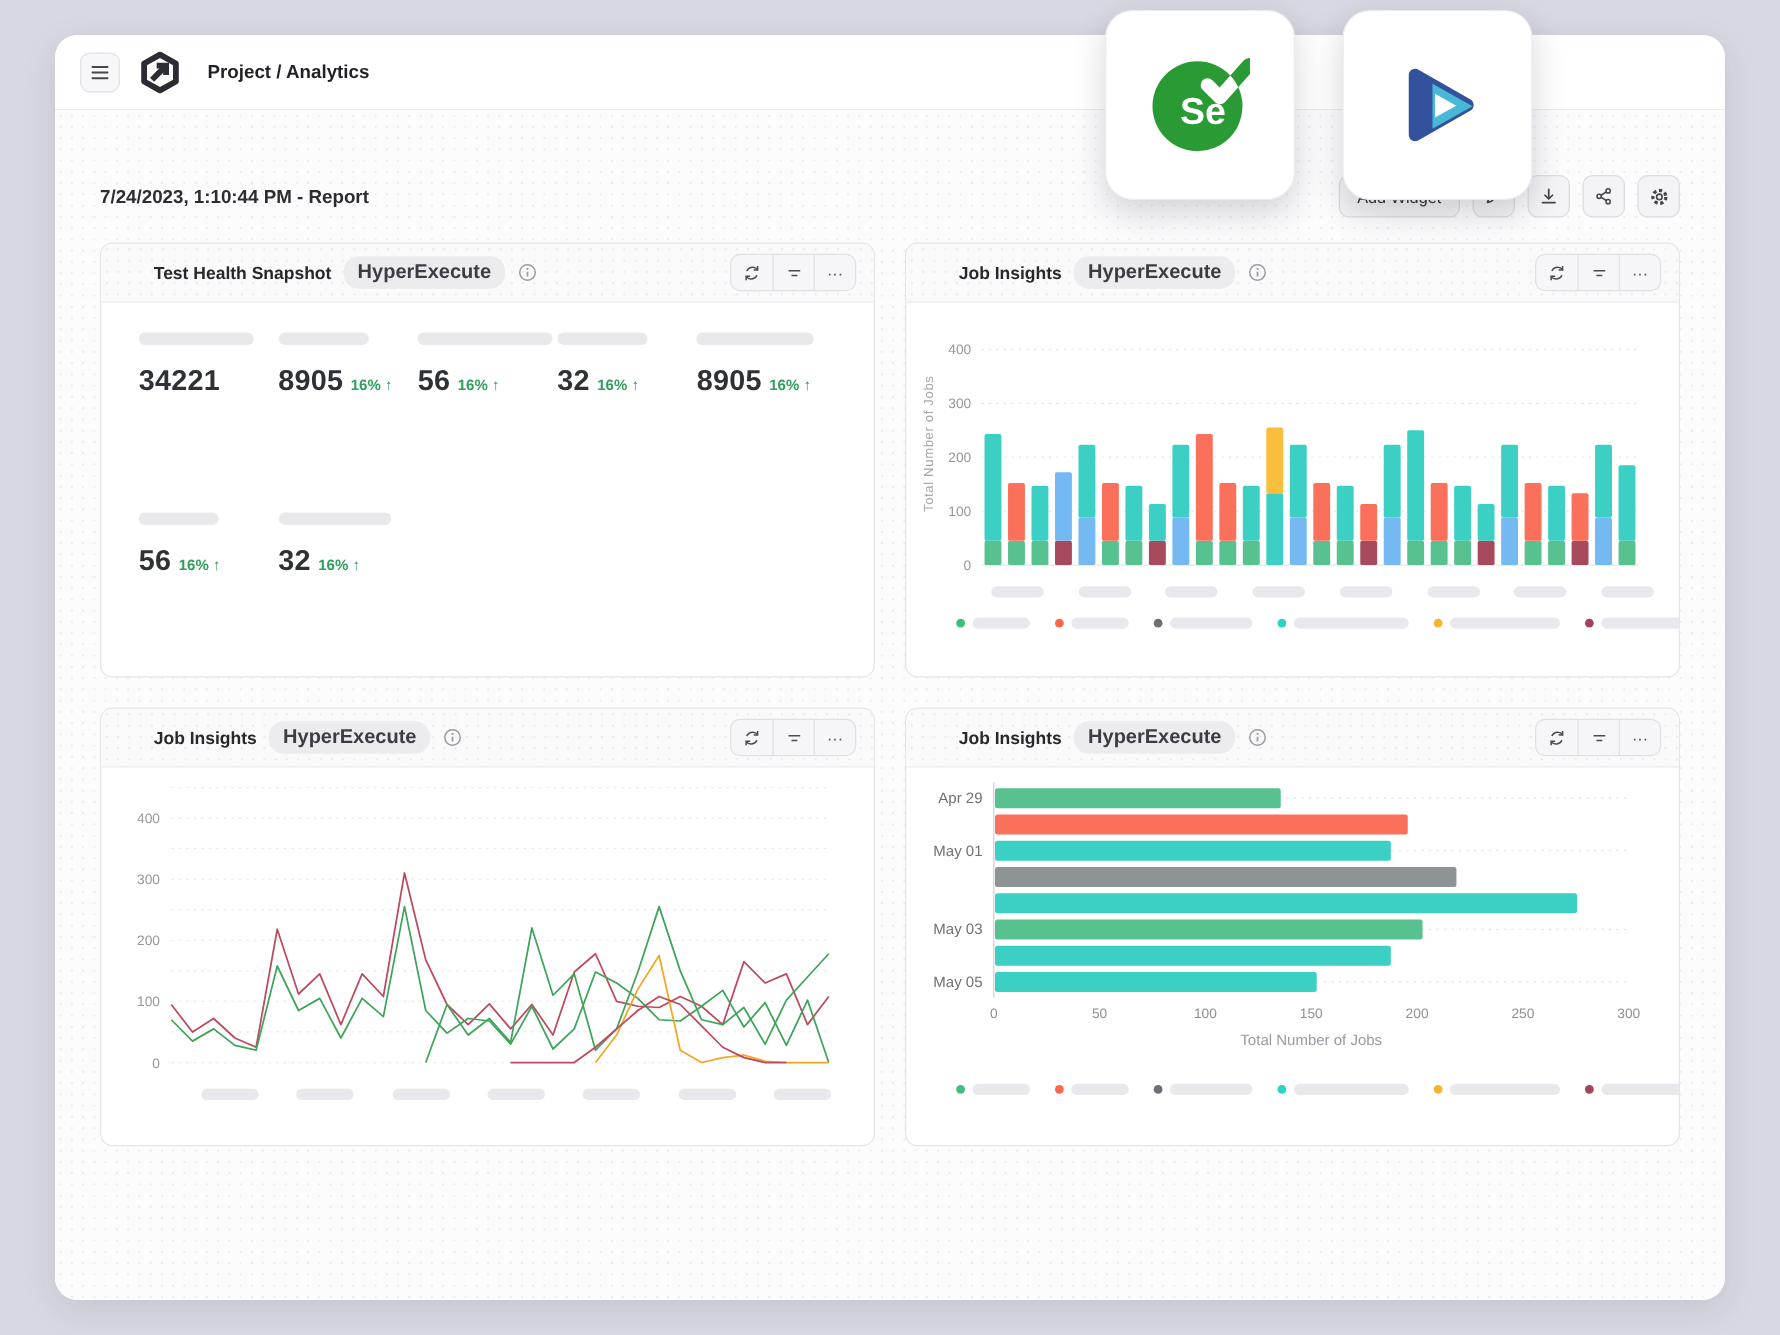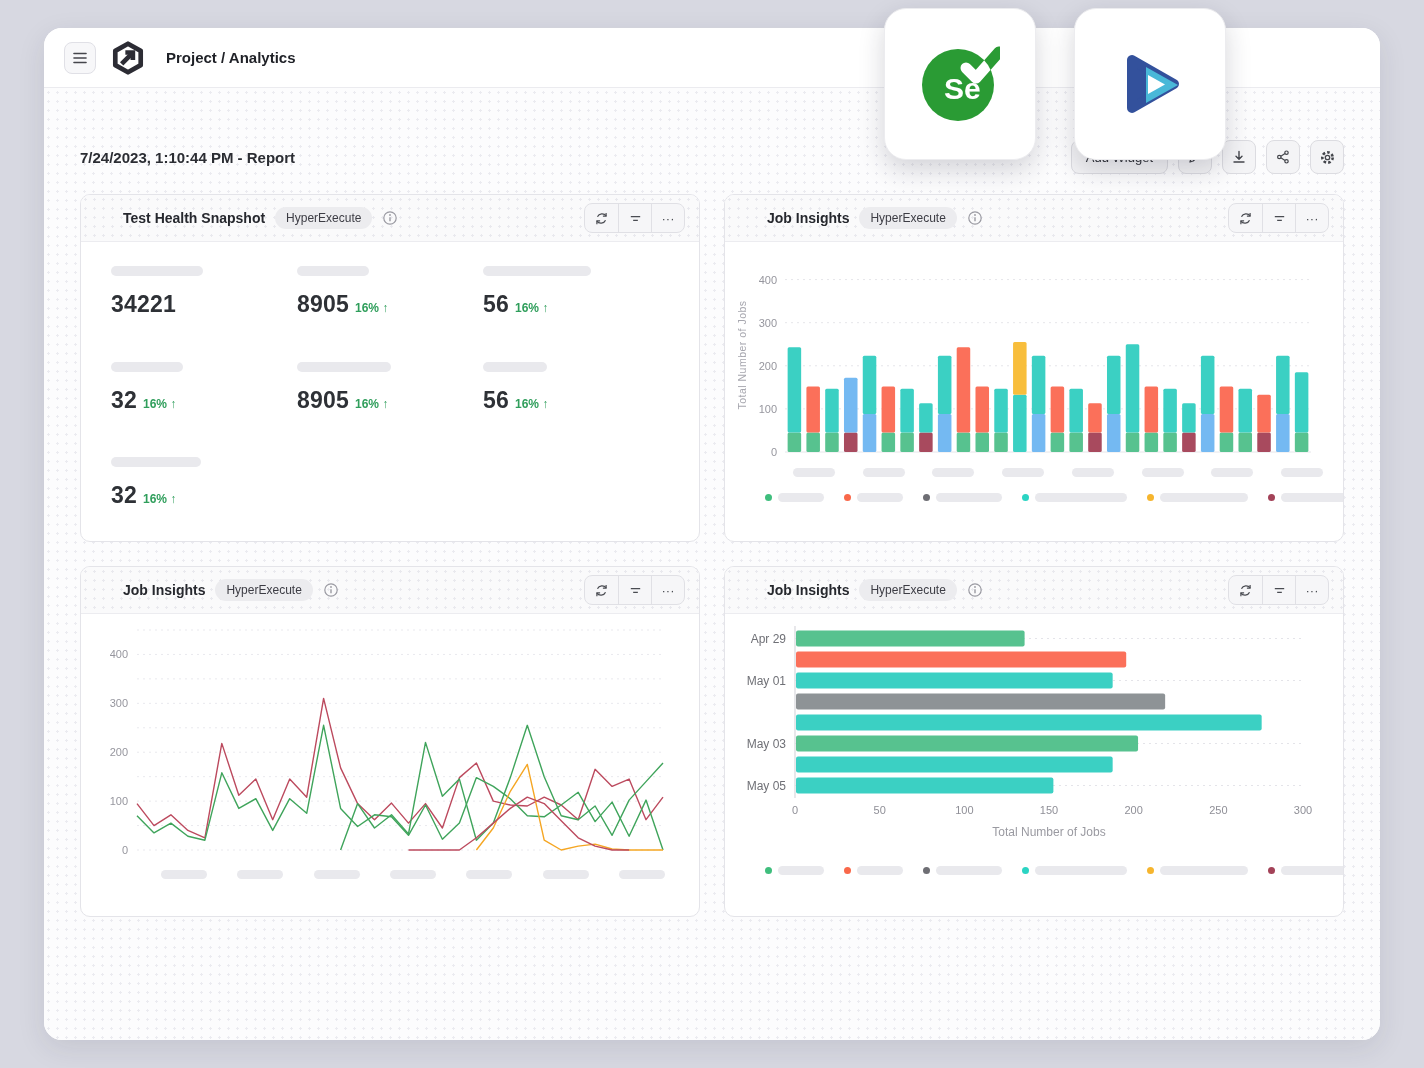--- a/index.html
+++ b/index.html
@@ -88,35 +88,35 @@
   .card-header {
     height:47px; flex:0 0 47px; display:flex; align-items:center; padding:0 14px;
     border-bottom:1px solid #ececf0;
     background-color:#fafafb;
     background-image:radial-gradient(#e9e9ee 1px, transparent 1.2px);
     background-size:9px 9px;
   }
   .card-title { font-size:14px; font-weight:700; color:#26282e;margin-left:28px; }
   .badge {
     margin-left:10px; background:#ececef; color:#3c3c44; border-radius:12px;
-    font-size:12px; font-weight:400; padding:4px 11px;
+    font-size:16px; font-weight:700; padding:4px 11px;
   }
   .info-btn { margin-left:10px; display:flex; cursor:pointer; background:none; border:none; }
   .seg-group {
     margin-left:auto; display:flex; border:1px solid #e0e0e5; border-radius:8px;
     background:#f6f6f8; overflow:hidden;
   }
   .seg-btn {
     width:33px; height:28px; display:flex; align-items:center; justify-content:center;
     cursor:pointer; border:none; background:transparent; color:#4a4c52; font-size:13px;
   }
   .seg-btn + .seg-btn { border-left:1px solid #e0e0e5; }
   
   .kpi-grid {
-    padding:24px 30px; display:grid; grid-template-columns:1fr 1fr 1fr;
+    padding:24px 30px; display:grid; grid-template-columns:1fr 1fr 1fr 1fr 1fr;
     row-gap:36px; flex:1;
   }
   .skel { background:#e9e9ed; border-radius:5px; height:10px; }
   .kpi .skel { margin-bottom:15px; }
   .kpi-num { font-size:23px; font-weight:700; color:#2e3136; letter-spacing:.2px; }
   .kpi-delta { font-size:12px; font-weight:700; margin-left:6px; }
   .kpi-delta.up { color:#2f9e5b; }
   .kpi-delta.down { color:#d64c4c; }
   
   .chart-body { padding:8px 10px 0 10px; flex:1; }

